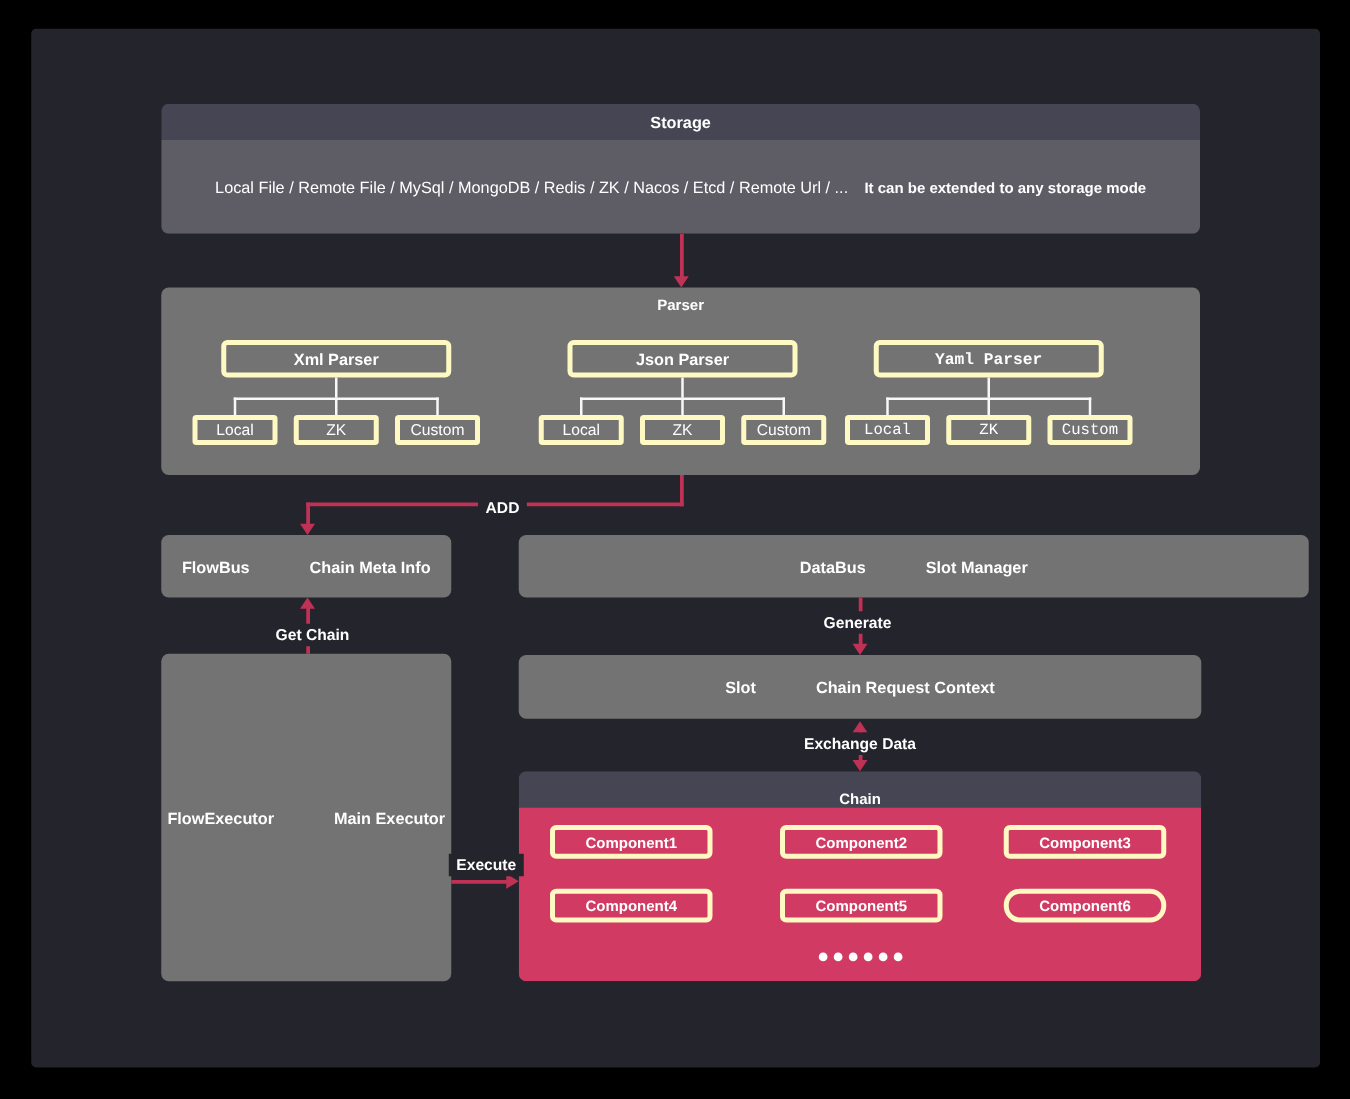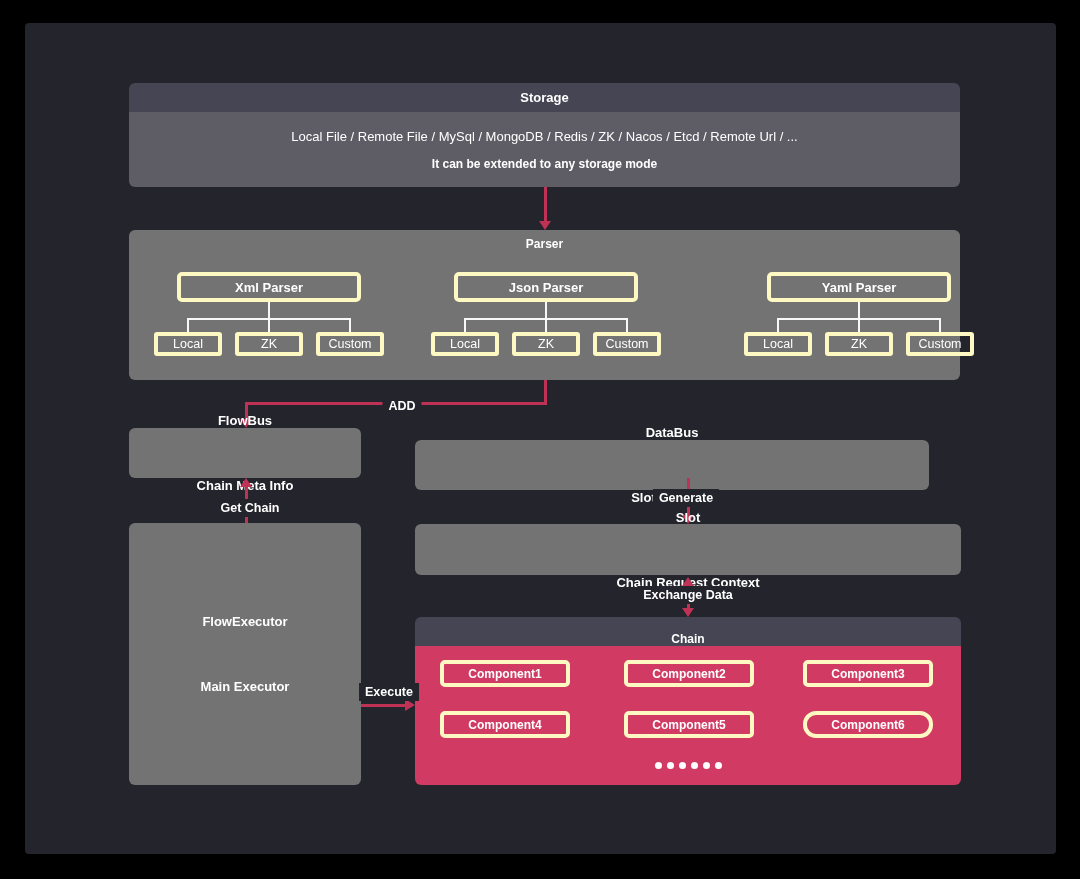--- a/index.html
+++ b/index.html
@@ -4,21 +4,21 @@
 <style>
   html,body{margin:0;padding:0;background:#000;}
   body{font-family:"Liberation Sans","DejaVu Sans",sans-serif;-webkit-font-smoothing:antialiased;}
   #stage{position:relative;width:1080px;height:879px;background:#000;overflow:hidden;}
   .panel{position:absolute;left:25px;top:23px;width:1031px;height:831px;background:#24242c;border-radius:4px;}
   .abs{position:absolute;}
   .pink{background:#737373;border-radius:6px;}
   .grayhdr{background:#464553;color:#fff;}
   .graybody{background:#5e5d66;color:#fff;}
   .ctr{display:flex;align-items:center;justify-content:center;text-align:center;}
-  .col{display:flex;flex-direction:column;align-items:center;justify-content:center;text-align:left;}
+  .col{display:flex;align-items:center;justify-content:center;text-align:left;}
   .t-bold{font-weight:bold;color:#fff;}
   .t-reg{font-weight:normal;color:#fff;}
   .fs13{font-size:13px;}
   .fs12{font-size:12px;}
   .wbox{border:4px solid #fef9c3;color:#fff;background:transparent;box-sizing:border-box;}
   .edge{position:absolute;background:#c03156;}
   .ah{position:absolute;width:0;height:0;border-style:solid;}
   .ah-down{border-width:9px 6px 0 6px;border-color:#c03156 transparent transparent transparent;}
   .ah-up{border-width:0 6px 9px 6px;border-color:transparent transparent #c03156 transparent;}
   .ah-right{border-width:6px 0 6px 10px;border-color:transparent transparent transparent #c03156;}
@@ -71,21 +71,21 @@
       <div class="gv" style="left:114px;top:30px;height:16px;"></div>
       <div class="gh" style="left:33px;top:46px;width:164px;"></div>
       <div class="gv" style="left:33px;top:46px;height:14px;"></div>
       <div class="gv" style="left:114px;top:46px;height:14px;"></div>
       <div class="gv" style="left:195px;top:46px;height:14px;"></div>
       <div class="gchild wbox ctr" style="left:0px;">Local</div>
       <div class="gchild wbox ctr" style="left:81px;">ZK</div>
       <div class="gchild wbox ctr" style="left:162px;">Custom</div>
     </div>
 
-    <div class="group" style="left:719px;top:249px;">
+    <div class="group" style="left:651px;top:249px;font-family:Liberation Mono, monospace;">
       <div class="gparent wbox ctr t-bold fs13">Yaml Parser</div>
       <div class="gv" style="left:114px;top:30px;height:16px;"></div>
       <div class="gh" style="left:33px;top:46px;width:164px;"></div>
       <div class="gv" style="left:33px;top:46px;height:14px;"></div>
       <div class="gv" style="left:114px;top:46px;height:14px;"></div>
       <div class="gv" style="left:195px;top:46px;height:14px;"></div>
       <div class="gchild wbox ctr" style="left:0px;">Local</div>
       <div class="gchild wbox ctr" style="left:81px;">ZK</div>
       <div class="gchild wbox ctr" style="left:162px;">Custom</div>
     </div>
@@ -94,21 +94,21 @@
     <div class="edge" style="left:220px;top:379px;width:302px;height:3px;"></div>
     <div class="edge" style="left:220px;top:379px;width:3px;height:18px;"></div>
     <div class="ah ah-down" style="left:215px;top:396px;"></div>
     <div class="elbl" style="left:377px;top:383px;">ADD</div>
 
     <div class="abs pink col two-line" style="left:104px;top:405px;width:232px;height:50px;">
       <div>FlowBus</div>
       <div>Chain Meta Info</div>
     </div>
 
-    <div class="abs pink col two-line" style="left:390px;top:405px;width:514px;height:50px;margin-top:12px;">
+    <div class="abs pink col two-line" style="left:390px;top:405px;width:632px;height:50px;">
       <div>DataBus</div>
       <div>Slot Manager</div>
     </div>
 
     <div class="ah ah-up" style="left:215px;top:455px;"></div>
     <div class="edge" style="left:220px;top:463px;width:3px;height:37px;"></div>
     <div class="elbl" style="left:225px;top:485px;">Get Chain</div>
 
     <div class="edge" style="left:662px;top:455px;width:3px;height:38px;"></div>
     <div class="ah ah-down" style="left:657px;top:492px;"></div>

